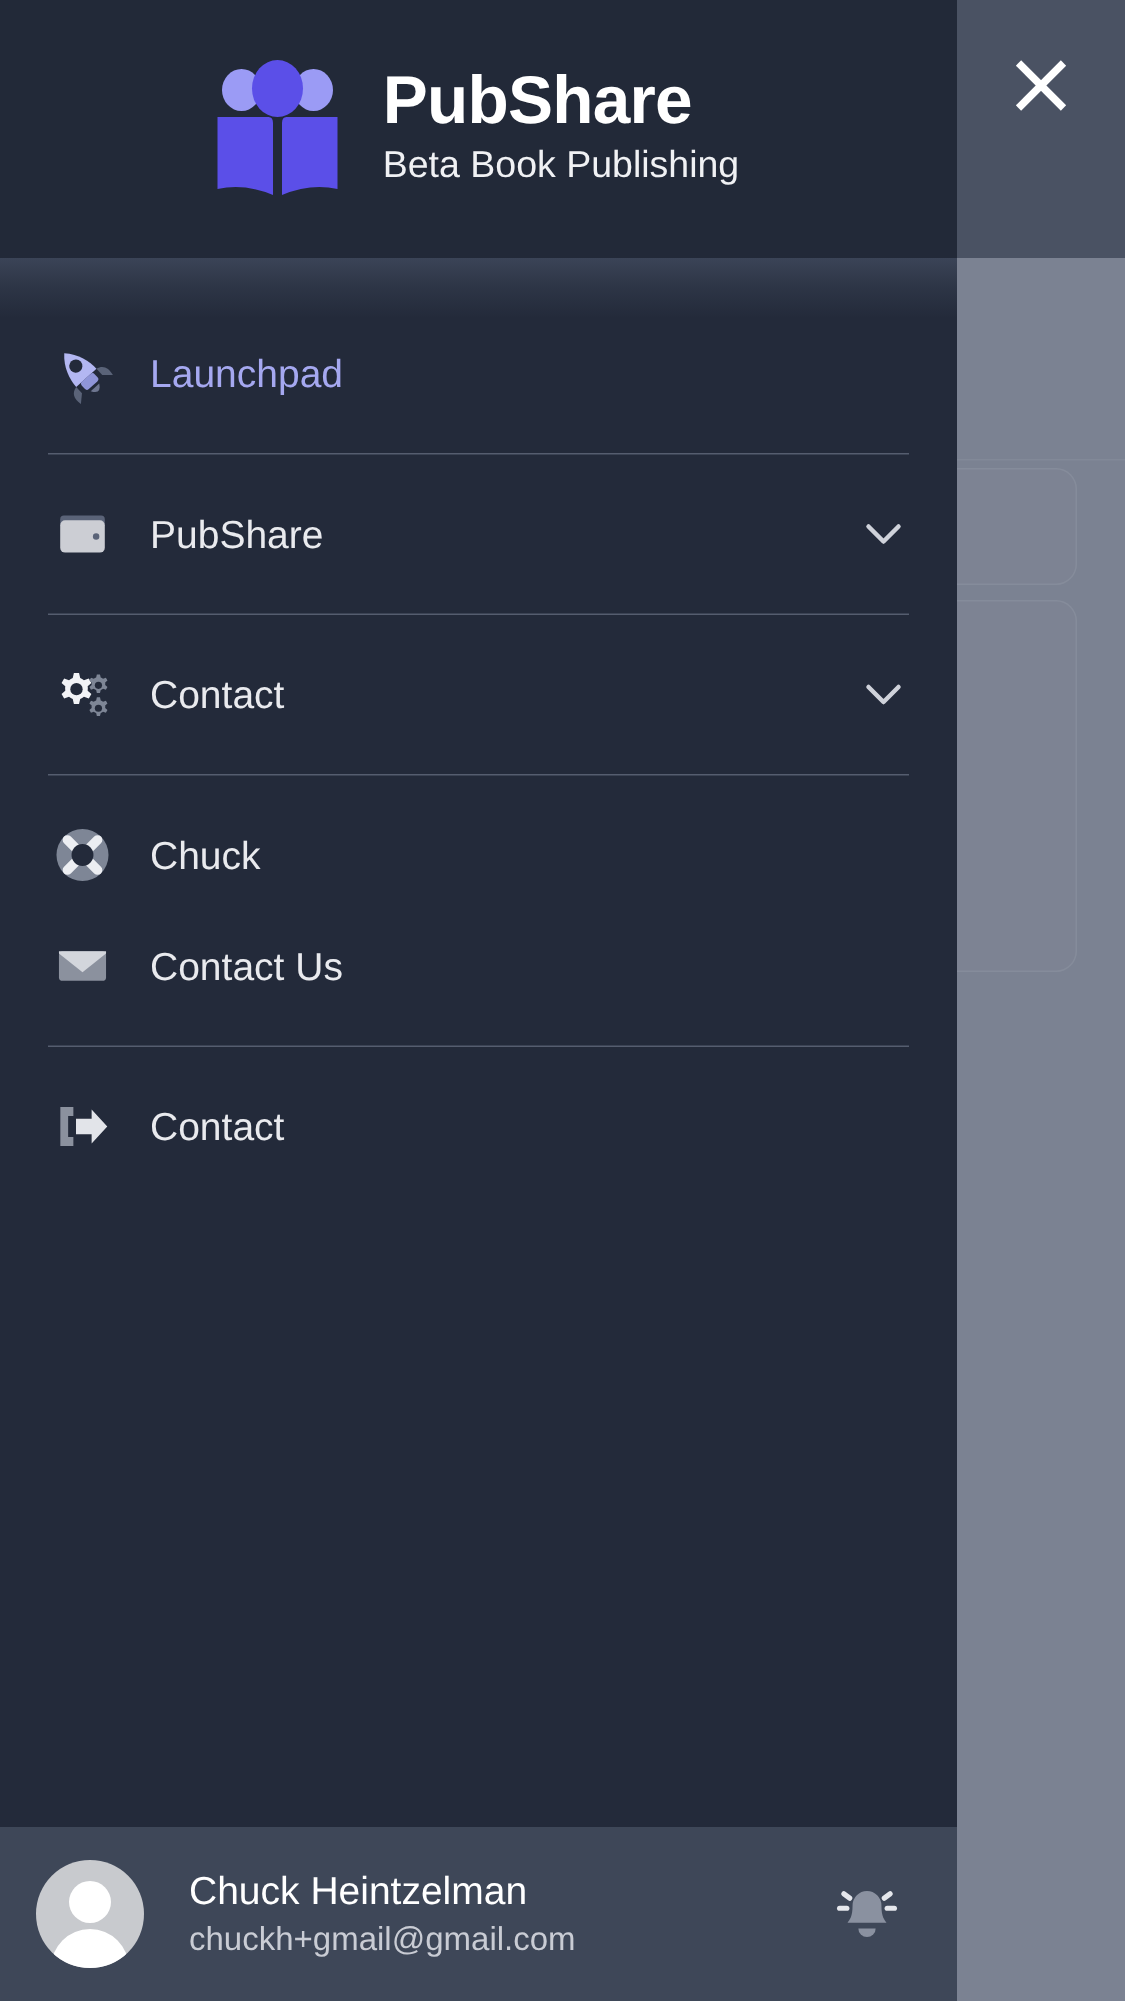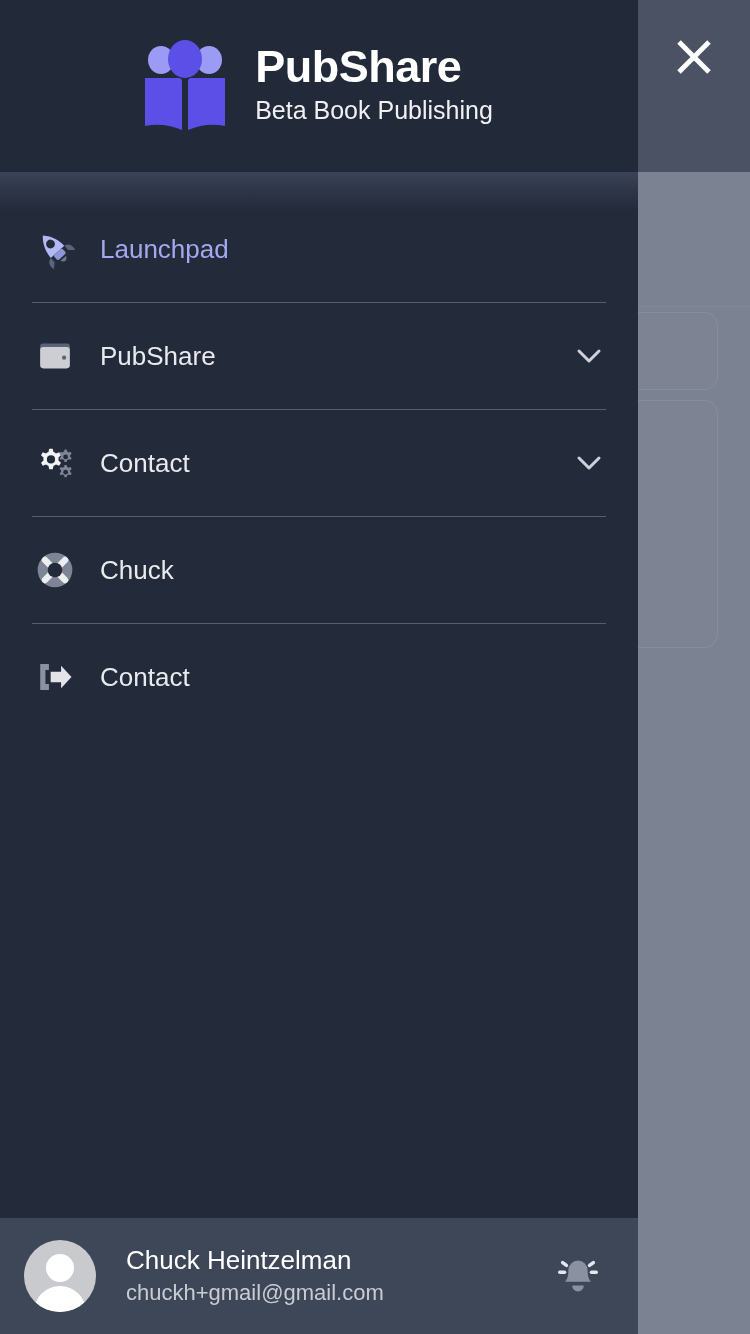--- a/index.html
+++ b/index.html
@@ -236,20 +236,29 @@
               <line x1="34" y1="12" x2="28" y2="18"></line>
               <line x1="12" y1="34" x2="18" y2="28"></line>
               <line x1="34" y1="34" x2="28" y2="28"></line>
             </g>
             <circle cx="23" cy="23" r="8" fill="#232a3a"></circle>
           </svg>
         </span>
         <span class="menu-label">Chuck</span>
       </div>
 
+      <div class="menu-item">
+        <span class="menu-icon">
+          <svg viewBox="0 0 46 46" width="42" height="38" aria-hidden="true">
+            <rect x="4" y="11" width="38" height="24" rx="3" fill="#8b919e"></rect>
+            <path d="M4 13 L23 28 L42 13 L42 11 L4 11 Z" fill="#d3d6dc"></path>
+          </svg>
+        </span>
+        <span class="menu-label">Contact Us</span>
+      </div>
 
       <div class="sep"></div>
 
       <div class="menu-item">
         <span class="menu-icon">
           <svg viewBox="0 0 46 46" width="42" height="40" aria-hidden="true">
             <path d="M16 8 L6 8 L6 38 L16 38 L16 31 L12 31 L12 15 L16 15 Z" fill="#8b919e"></path>
             <path d="M18 17 L30 17 L30 10 L42 23 L30 36 L30 29 L18 29 Z" fill="#e2e4e9"></path>
           </svg>
         </span>

